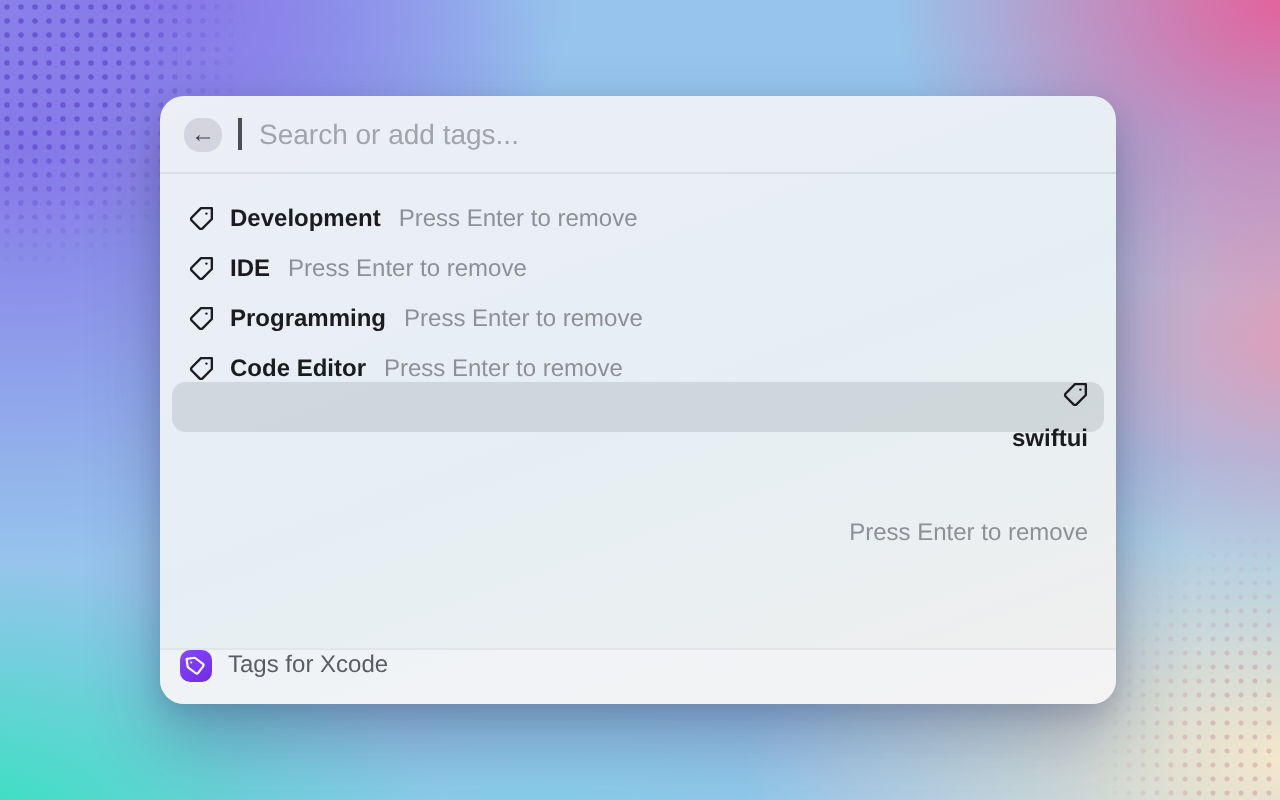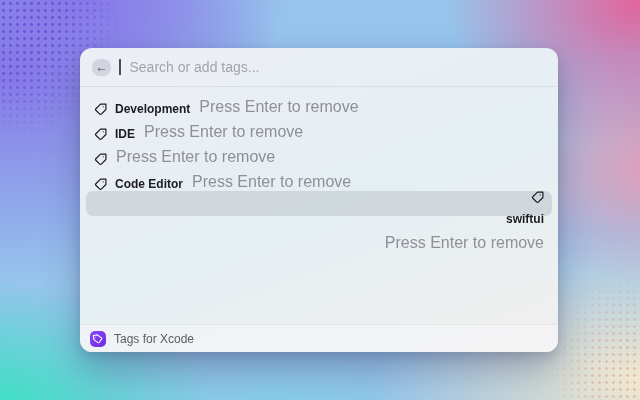--- a/index.html
+++ b/index.html
@@ -53,27 +53,27 @@
   .placeholder{font-size:14px;color:#a2a3ac;margin-left:1px;}
 
   .divider{height:1px;flex:0 0 auto;background:rgba(60,60,90,.09);}
 
   
   .list{flex:0 0 auto;padding:4px 6px 0;}
   .row{height:25px;border-radius:7px;display:flex;align-items:flex-end;padding:0 8px;gap:8px;}
   .row.selected{background:rgba(162,172,178,.35);flex-direction:column;}
   .tag-ic{display:flex;align-items:center;color:#1d1d21;transform:scaleX(-1);}
   .tag-name{font-size:12px;font-weight:700;color:#1c1c1e;white-space:nowrap;}
-  .tag-hint{font-size:16px;color:#8e9096;white-space:nowrap;margin-left:1px;}
+  .tag-hint{font-size:12px;color:#8e9096;white-space:nowrap;margin-left:1px;margin-top:25px;}
 
   .fill{flex:1 1 auto;}
 
   
   .footer{
-    flex:0 0 auto;height:27px;display:flex;align-items:center;padding:0 10px;gap:8px;
+    flex:0 0 auto;height:27px;display:flex;align-items:flex-start;padding:0 10px;gap:8px;
     background:rgba(246,246,249,.55);border-top:1px solid rgba(60,60,90,.08);
   }
   .app-icon{
     width:16px;height:16px;border-radius:5px;flex:0 0 auto;
     background:linear-gradient(145deg,#8a46f6,#6f2ce4);
     display:flex;align-items:center;justify-content:center;color:#fff;
   }
   .app-icon svg{transform:rotate(-8deg);}
   .app-name{font-size:12px;color:#5c5c63;}
   .footer-action{display:flex;align-items:center;gap:8px;}
@@ -126,20 +126,21 @@
         <span class="tag-hint">Press Enter to remove</span>
       </div>
 
       <div class="row">
         <span class="tag-ic">
           <svg viewBox="0 0 24 24" width="13" height="13" fill="none" stroke="currentColor" stroke-width="2.2" stroke-linejoin="round" stroke-linecap="round">
             <path d="M20.59 13.41l-7.17 7.17a2 2 0 0 1-2.83 0L2 12V2h10l8.59 8.59a2 2 0 0 1 0 2.83z"></path>
             <circle cx="7" cy="7" r="1.1" fill="currentColor" stroke="none"></circle>
           </svg>
         </span>
+        <span class="tag-name">Programming</span>
         <span class="tag-hint">Press Enter to remove</span>
       </div>
 
       <div class="row">
         <span class="tag-ic">
           <svg viewBox="0 0 24 24" width="13" height="13" fill="none" stroke="currentColor" stroke-width="2.2" stroke-linejoin="round" stroke-linecap="round">
             <path d="M20.59 13.41l-7.17 7.17a2 2 0 0 1-2.83 0L2 12V2h10l8.59 8.59a2 2 0 0 1 0 2.83z"></path>
             <circle cx="7" cy="7" r="1.1" fill="currentColor" stroke="none"></circle>
           </svg>
         </span>

